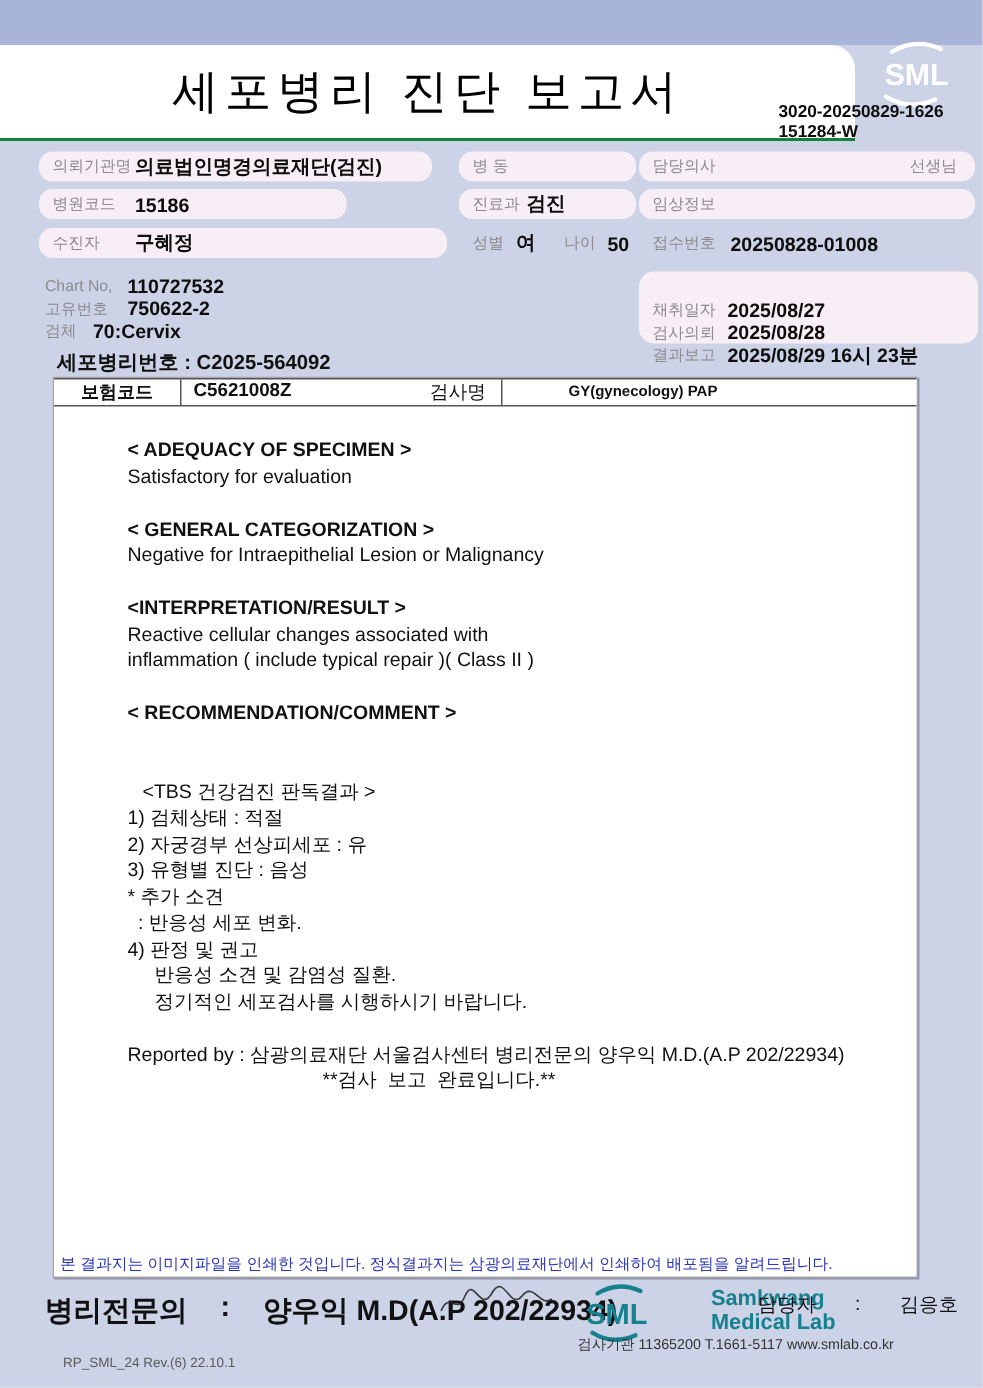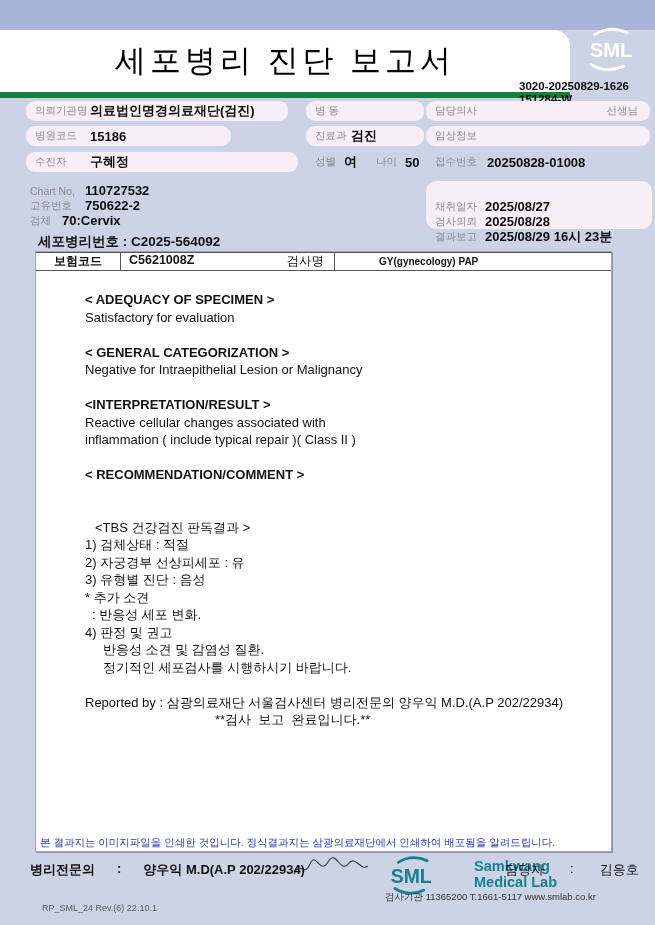--- a/index.html
+++ b/index.html
@@ -6,45 +6,45 @@
   .page {
     position:relative; width:655px; height:925px; overflow:hidden;
     background:var(--page-bg,#ccd3e6);
     font-family:"Liberation Sans","DejaVu Sans",sans-serif;
     color:#111;
   }
   .band { position:absolute; top:0; left:0; width:655px; height:30px; background:var(--band,#a9b5d8); }
   .titlebox {
     position:absolute; top:30px; left:0; width:570px; height:62px;
     background:#fff; border-radius:0 16px 0 0;
-    border-bottom:6px solid #15803d;
+    border-bottom:2px solid #15803d;
   }
   .title { font-size:31px; letter-spacing:4px; text-align:center; line-height:62px; color:#000; }
-  .docnum { position:absolute; left:519px; top:80px; font-size:11.5px; font-weight:bold; line-height:13px; color:#0d0d0d; }
+  .docnum { position:absolute; left:519px; top:69px; font-size:11.5px; font-weight:bold; line-height:13px; color:#0d0d0d; }
   .lbl  { font-size:10.5px; color:#8a8a90; }
   .val  { font-size:13px; font-weight:bold; color:#0d0d0d; white-space:nowrap; }
   .pill { position:absolute; background:var(--pill,#f8eef6); border-radius:9px; height:20px; display:flex; align-items:center; }
   .nopill { background:transparent; }
   .pill .lbl { padding-left:9px; }
   .chartrow { display:flex; align-items:center; height:15px; }
   .pathno { position:absolute; left:38px; top:233px; font-size:13.5px; font-weight:bold; }
   .box {
     position:absolute; left:35px; top:251px; width:577px; height:601px;
     background:#fff; border:1px solid #a4a4ae; box-shadow:1px 1px 0 #8f94a8;
     box-sizing:border-box;
   }
   .thead { display:flex; border-top:1px solid #555; border-bottom:1px solid #555; height:17px; align-items:center; background:#fff; }
   .thead .c1 { width:84px; text-align:center; font-size:12px; font-weight:bold; border-right:1px solid #555; }
   .thead .c2 { width:214px; display:flex; justify-content:space-between; padding:0 10px 0 8px; box-sizing:border-box; border-right:1px solid #555; font-size:12.5px; }
   .thead .c2 .code { font-weight:bold; }
   .thead .c3 { flex:1; padding-left:44px; font-size:10px; font-weight:bold; }
   .report { position:absolute; left:85px; top:291px; width:510px; font-size:13px; line-height:17.5px; white-space:pre; }
   .rline.b { font-weight:bold; }
   .notice { position:absolute; left:40px; top:836px; font-size:10.5px; color:var(--blue,#2b35b5); }
-  .f-path { position:absolute; left:30px; top:861px; font-size:13px; font-weight:bold; display:flex; gap:22px; }
+  .f-path { position:absolute; left:30px; top:861px; font-size:19px; font-weight:bold; display:flex; gap:22px; }
   .sig { position:absolute; left:292px; top:856px; }
   .logo-top { position:absolute; left:578px; top:24px; }
   .logo-foot { position:absolute; left:384px; top:851px; }
   .sml-name { position:absolute; left:438px; top:858px; color:var(--teal,#17808e); font-size:14.5px; font-weight:bold; line-height:16px;margin-left:36px; }
   .f-mgr { position:absolute; left:505px; top:861px; font-size:13px; display:flex; gap:26px; }
   .f-addr { position:absolute; left:385px; top:890px; font-size:9.5px; color:#333; line-height:13px; }
   .f-form { position:absolute; left:42px; top:903px; font-size:9px; color:#5a5a5a; }
 </style>
 </head>
 <body>

